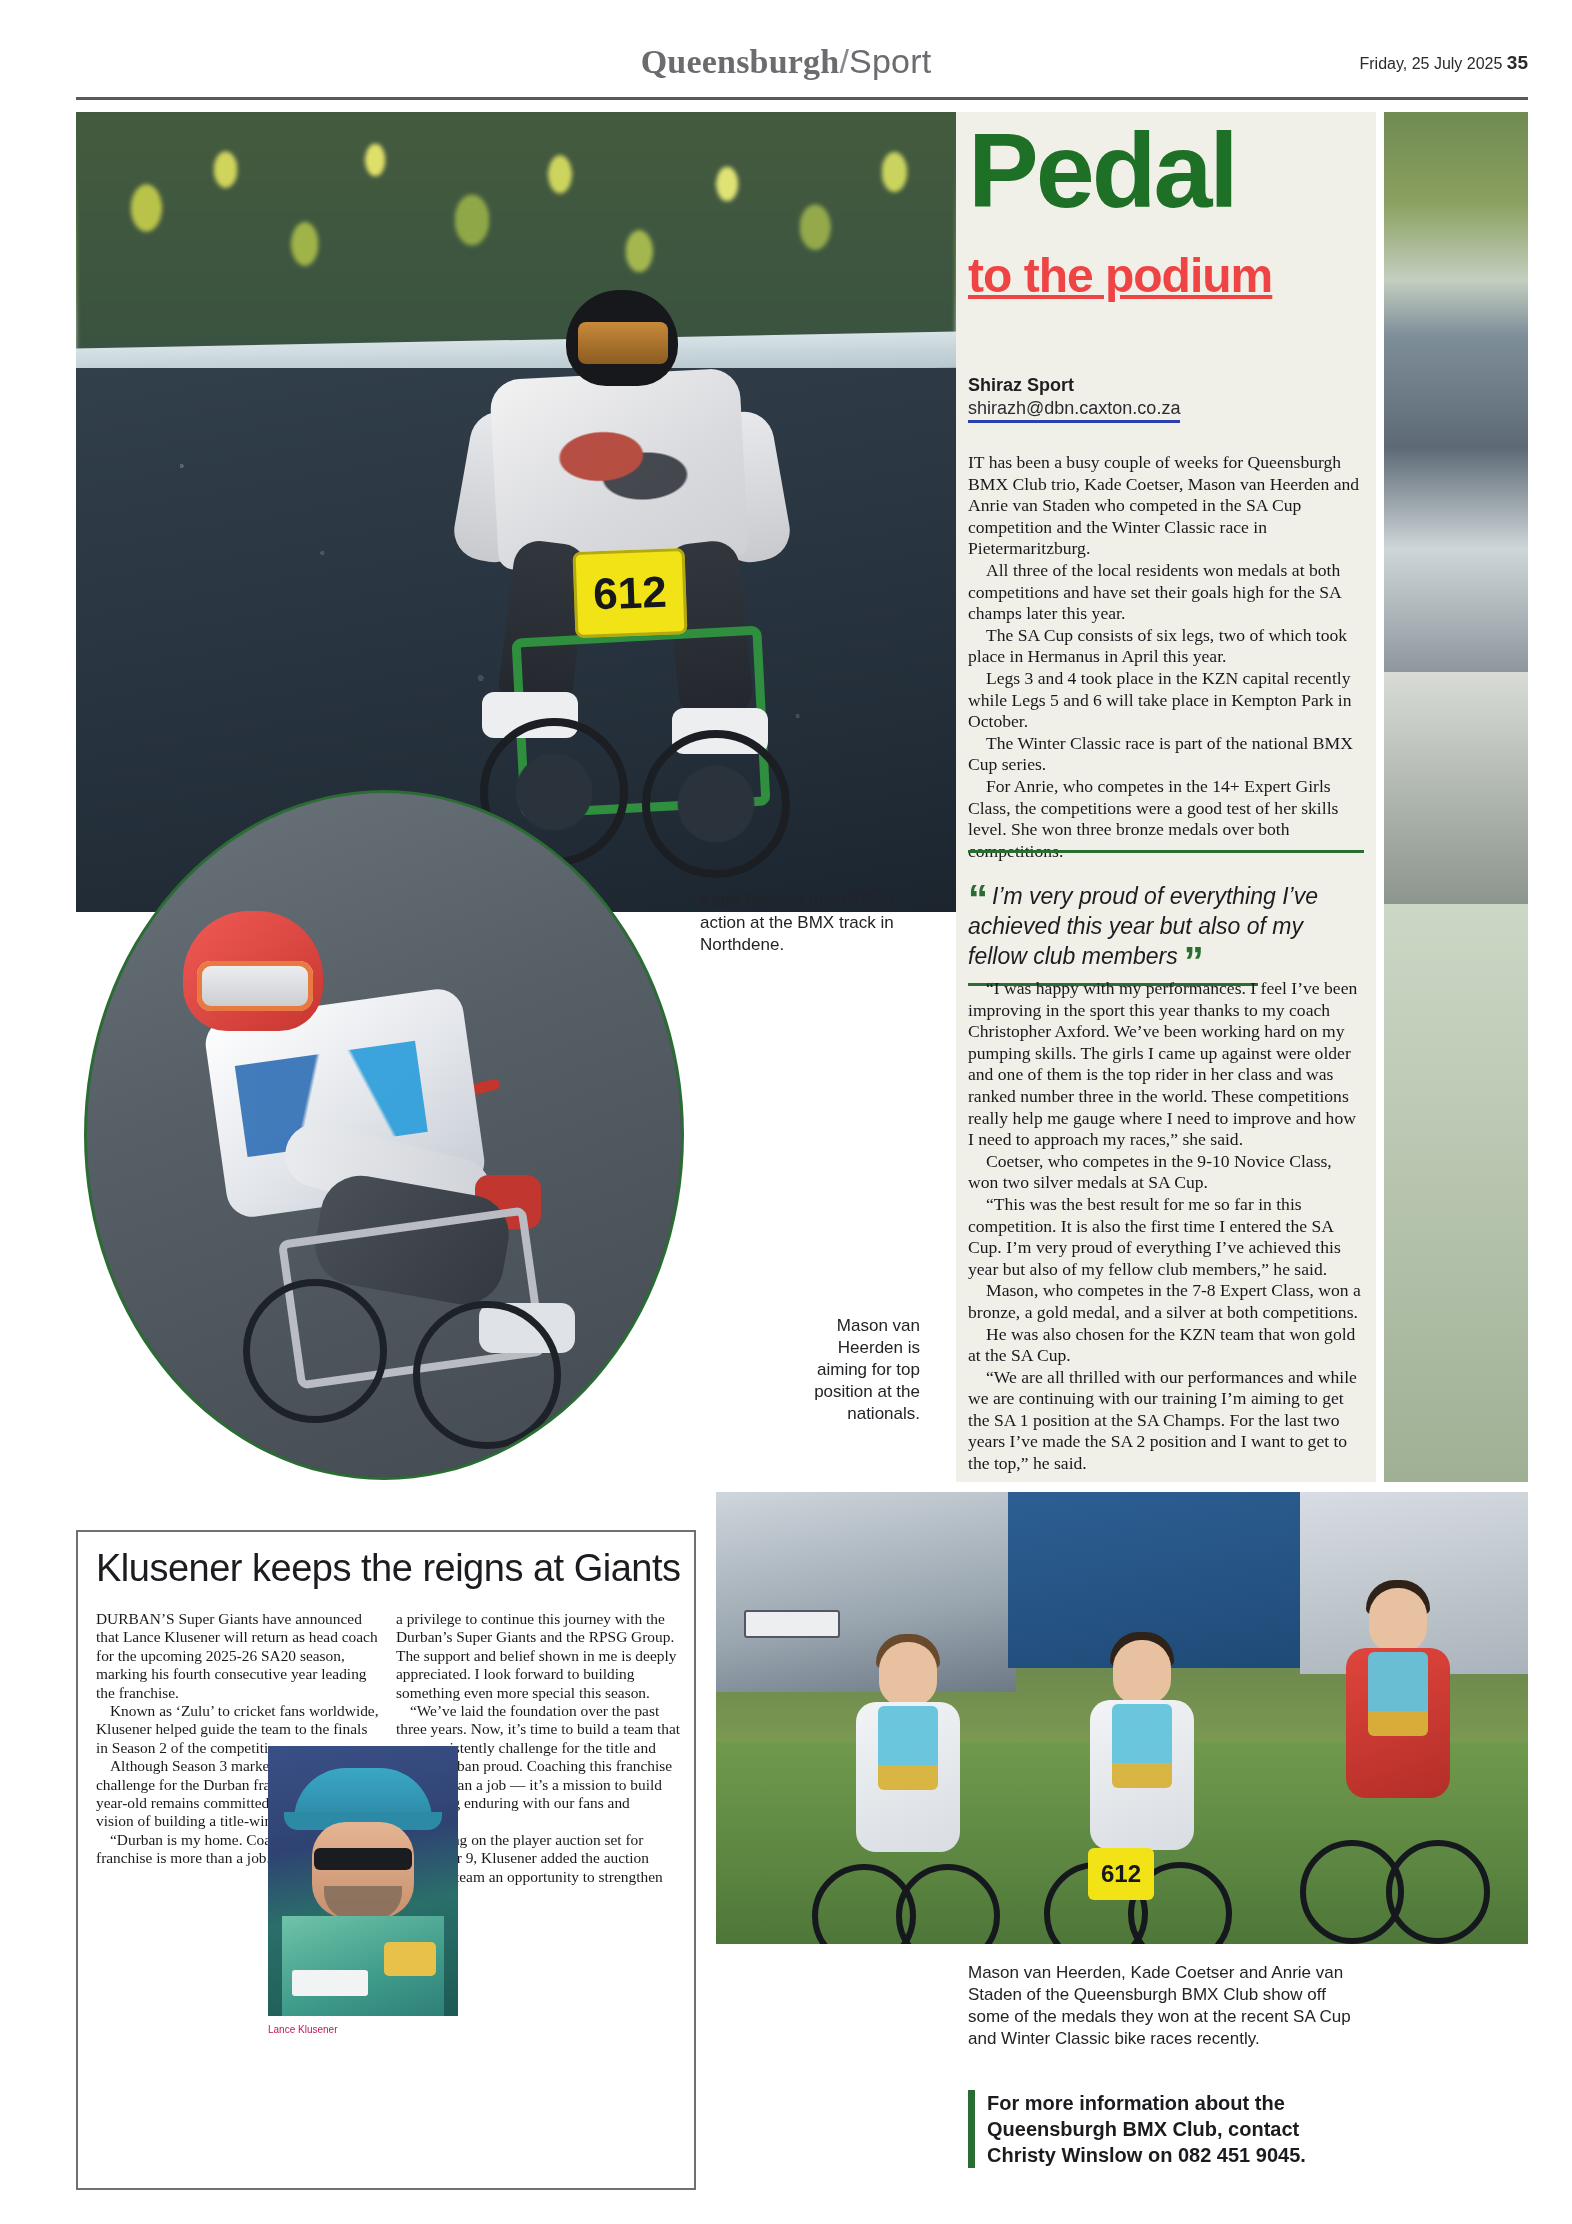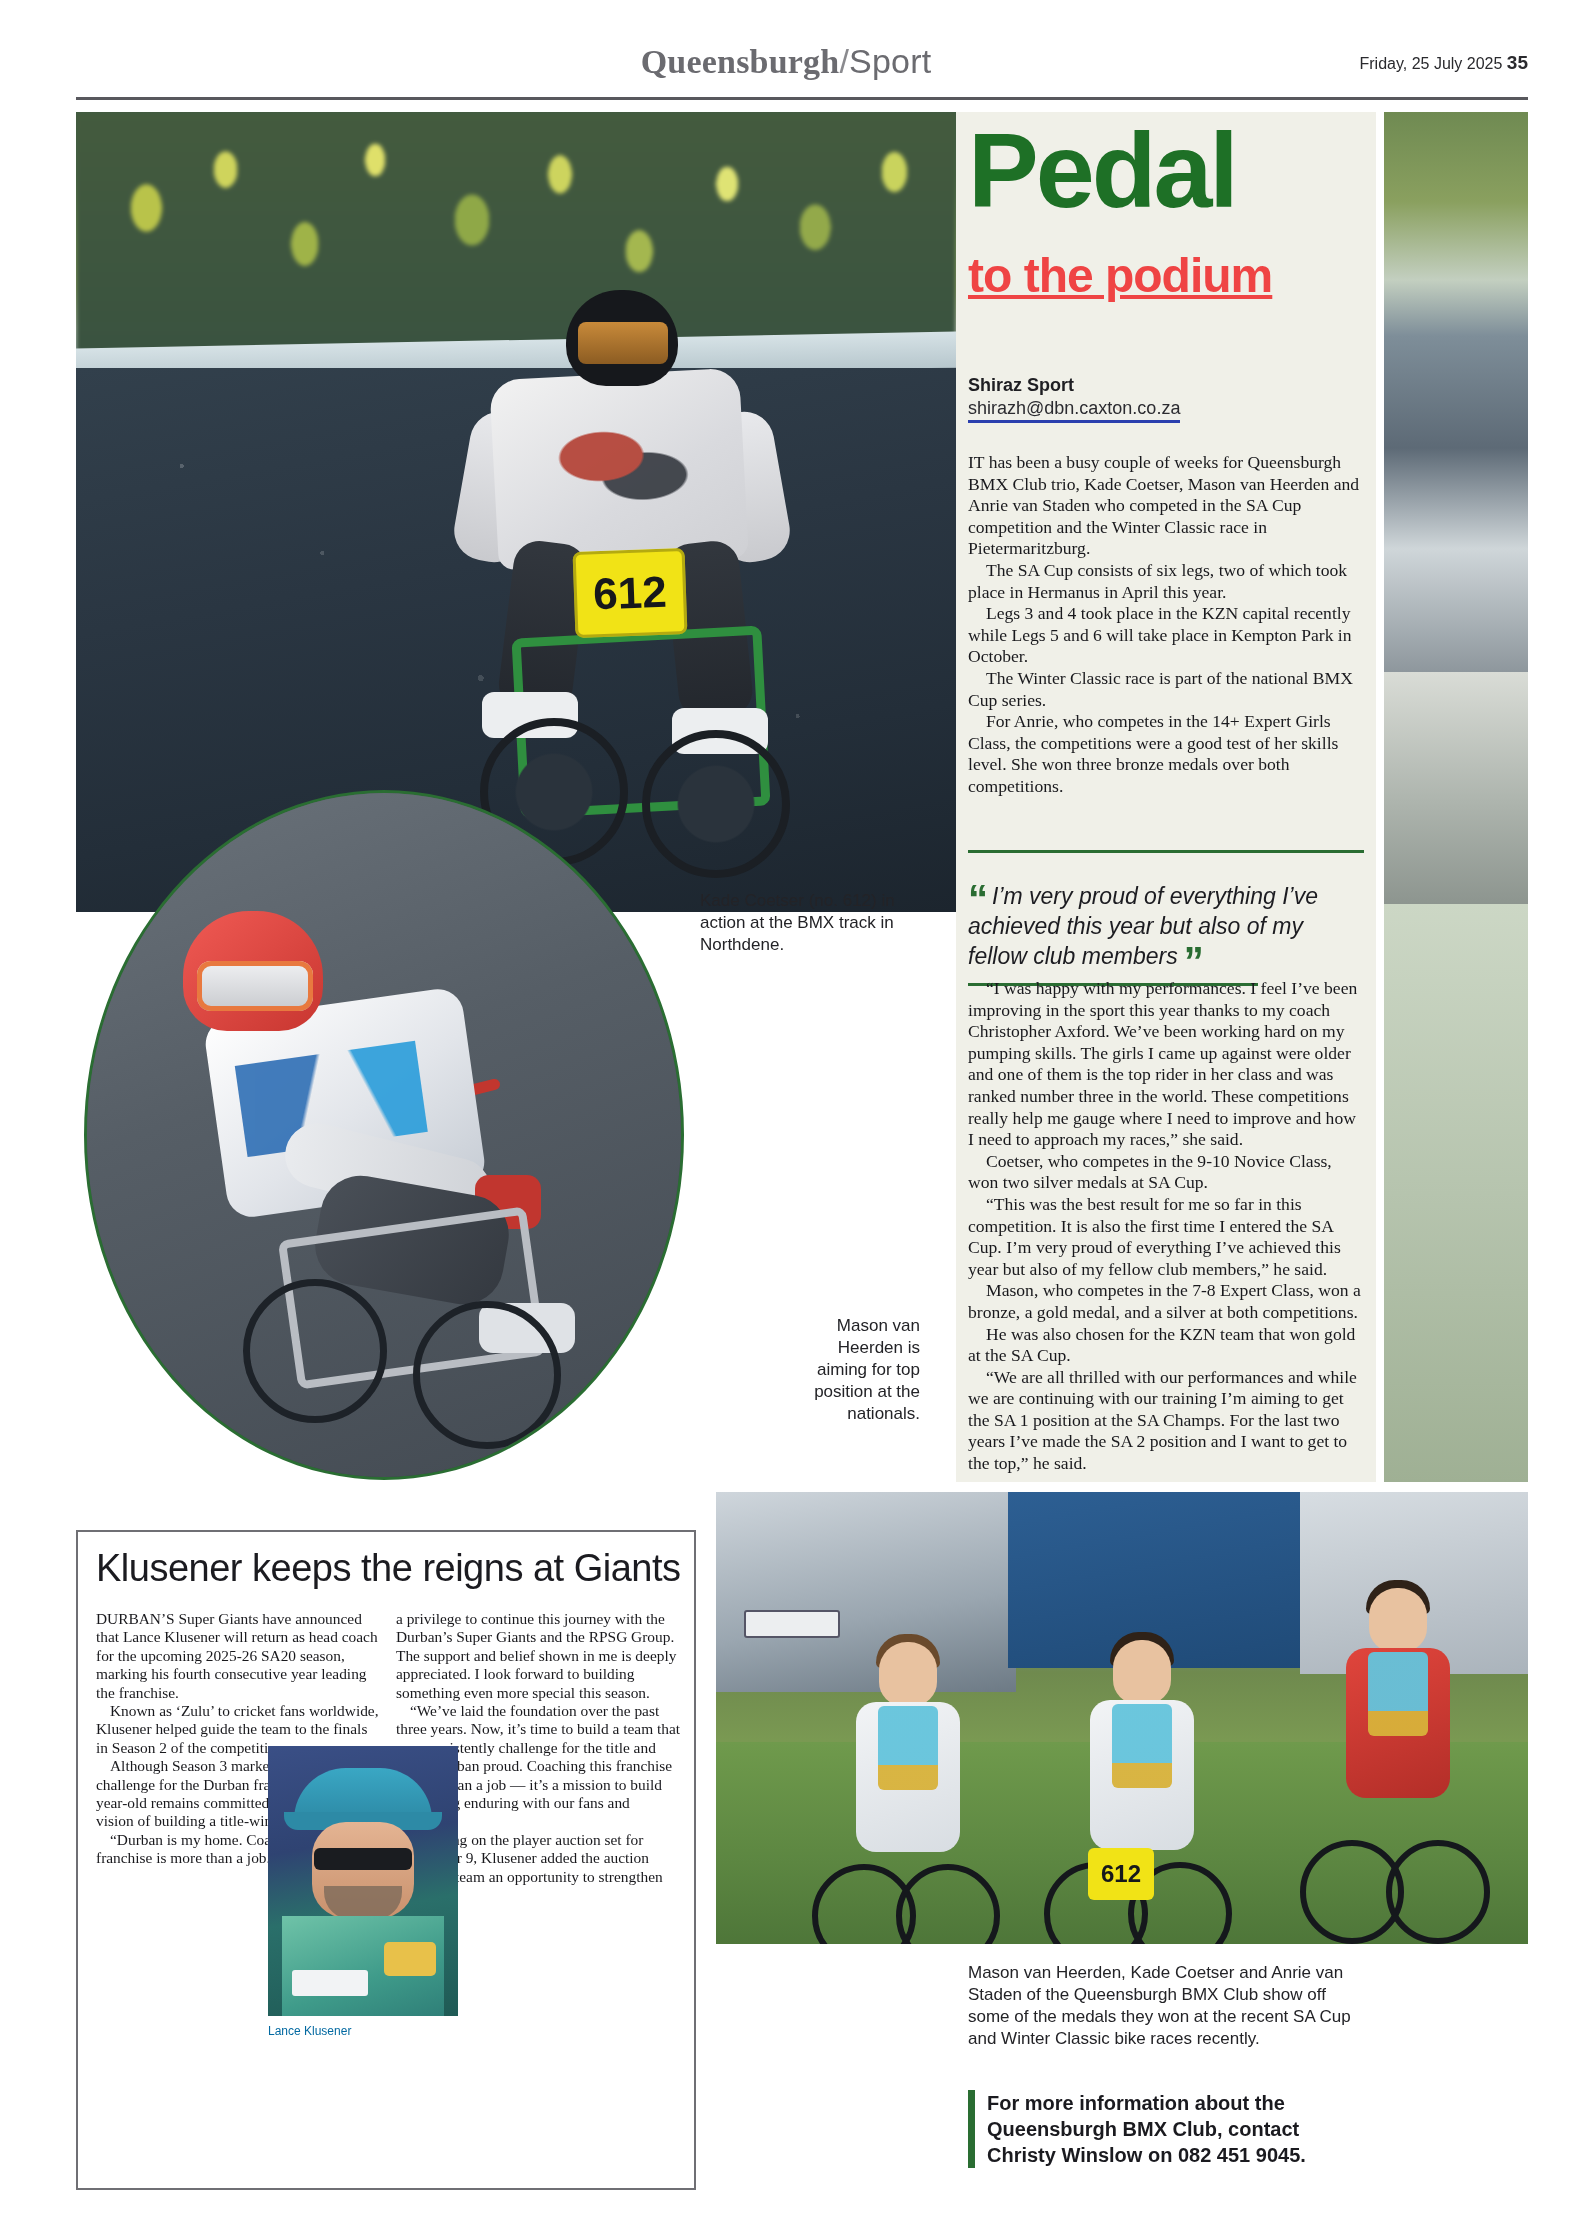--- a/index.html
+++ b/index.html
@@ -324,21 +324,21 @@
   .kp-beard{position:absolute;left:56px;top:140px;width:78px;height:34px;
     background:#7d6a5a;border-radius:0 0 28px 28px;opacity:.8;}
   .kp-shirt{position:absolute;left:14px;top:170px;width:162px;height:100px;
     background:linear-gradient(160deg,#6fc3a8,#3f9b8a 60%,#2f7f78);}
   .kp-logo{position:absolute;left:24px;top:224px;width:76px;height:26px;
     background:#f2f3f5;border-radius:3px;}
   .kp-badge{position:absolute;left:116px;top:196px;width:52px;height:34px;
     background:#e8c14a;border-radius:5px;}
   .klu-photo-cap{
     position:absolute; left:190px; top:492px; width:190px;
-    font-family:"Liberation Sans", sans-serif; font-size:12px; color:#0369a1;
+    font-family:"Liberation Sans", sans-serif; font-size:10px; color:#be185d;
   }
 </style>
 </head>
 <body>
 
 <div class="page">
 
   <div class="masthead">
     <div class="mast-title">
       <span class="m-bold">Queensburgh</span><span class="m-slash">/</span><span class="m-light">Sport</span>
@@ -402,20 +402,21 @@
     <div class="headline-2">to the podium</div>
   </div>
 
   <div class="byline">
     <div class="byline-name">Shiraz Sport</div>
     <a class="byline-mail" href="#" style="text-decoration:none;color:#2b2b30;">shirazh@dbn.caxton.co.za</a>
   </div>
 
   <div class="body-col">
     <p class="first">IT has been a busy couple of weeks for Queensburgh BMX Club trio, Kade Coetser, Mason van Heerden and Anrie van Staden who competed in the SA Cup competition and the Winter Classic race in Pietermaritzburg.</p>
+    <p>All three of the local residents won medals at both competitions and have set their goals high for the SA champs later this year.</p>
     <p>The SA Cup consists of six legs, two of which took place in Hermanus in April this year.</p>
     <p>Legs 3 and 4 took place in the KZN capital recently while Legs 5 and 6 will take place in Kempton Park in October.</p>
     <p>The Winter Classic race is part of the national BMX Cup series.</p>
     <p>For Anrie, who competes in the 14+ Expert Girls Class, the competitions were a good test of her skills level. She won three bronze medals over both competitions.</p>
   </div>
 
   <div class="pullquote">
     <div class="pq-text">
       <span class="pq-open">“</span><span>I’m very proud of everything I’ve achieved this year but also of my fellow club members</span><span class="pq-close">”</span>
     </div>

